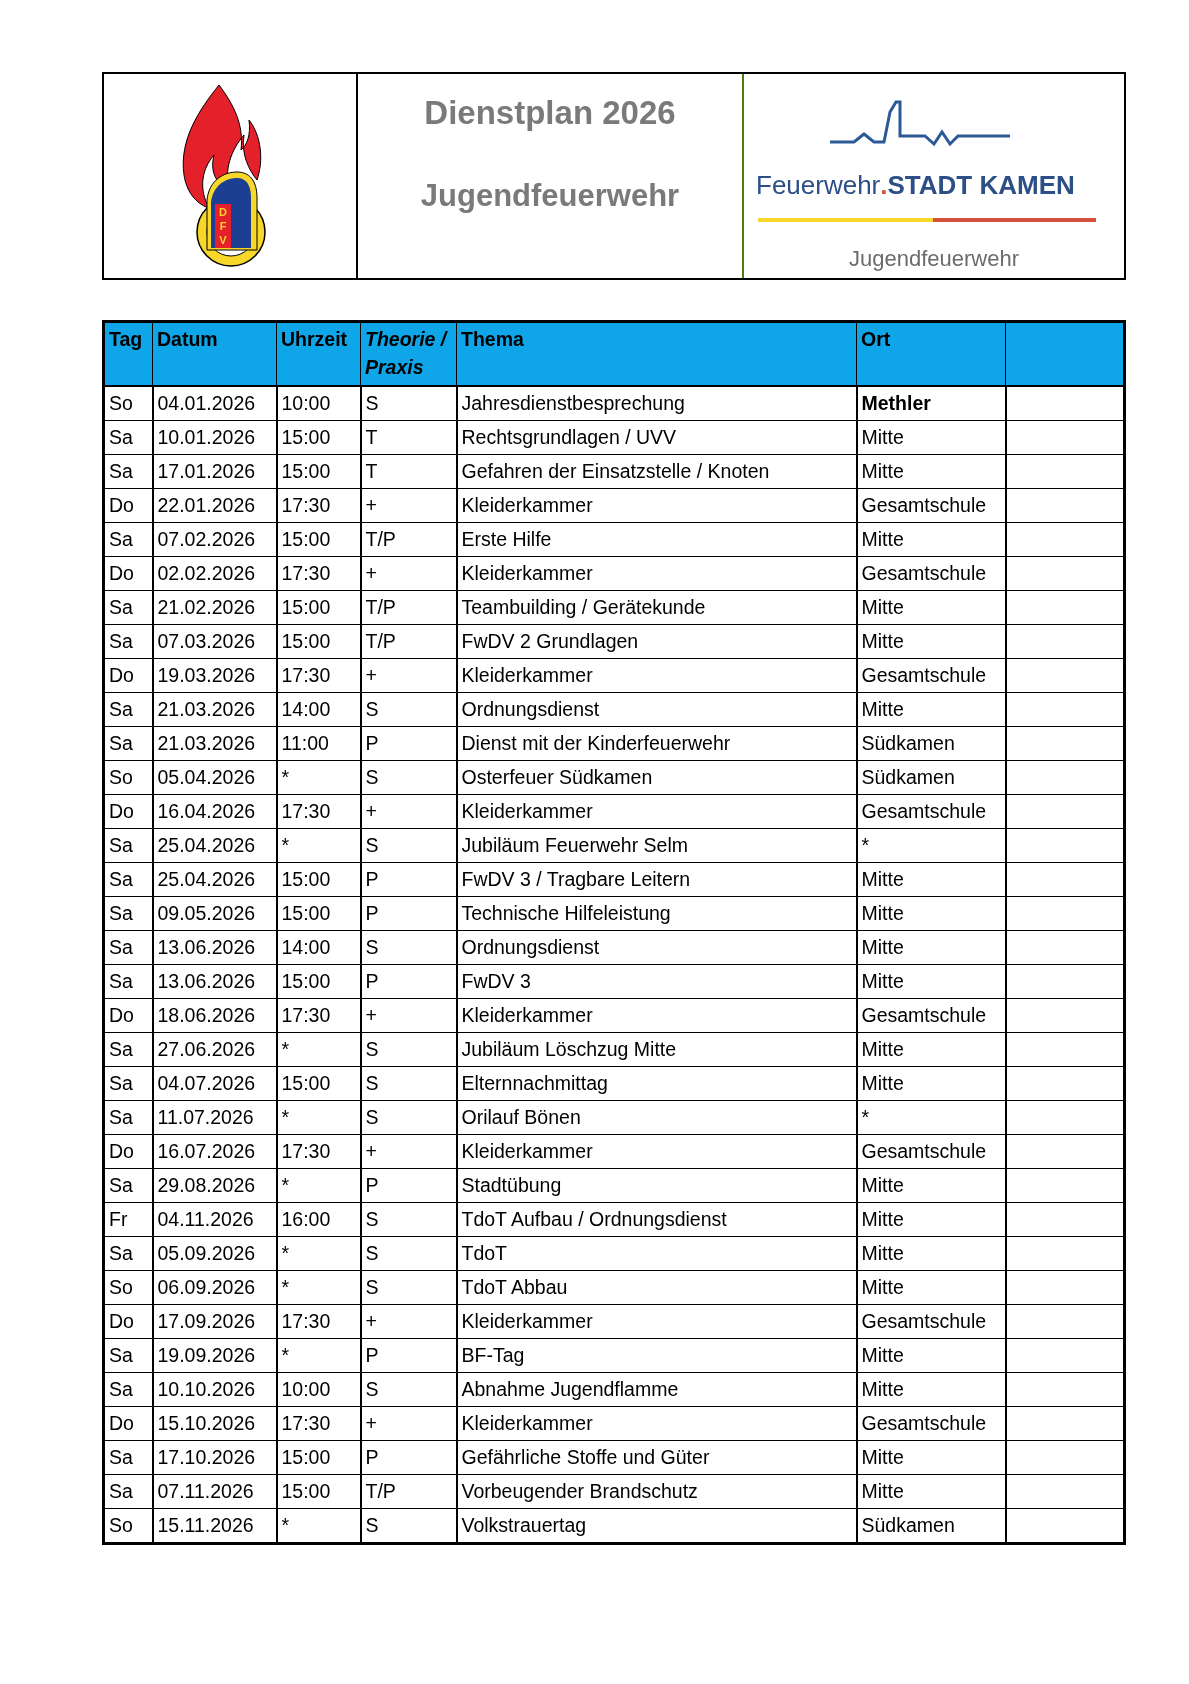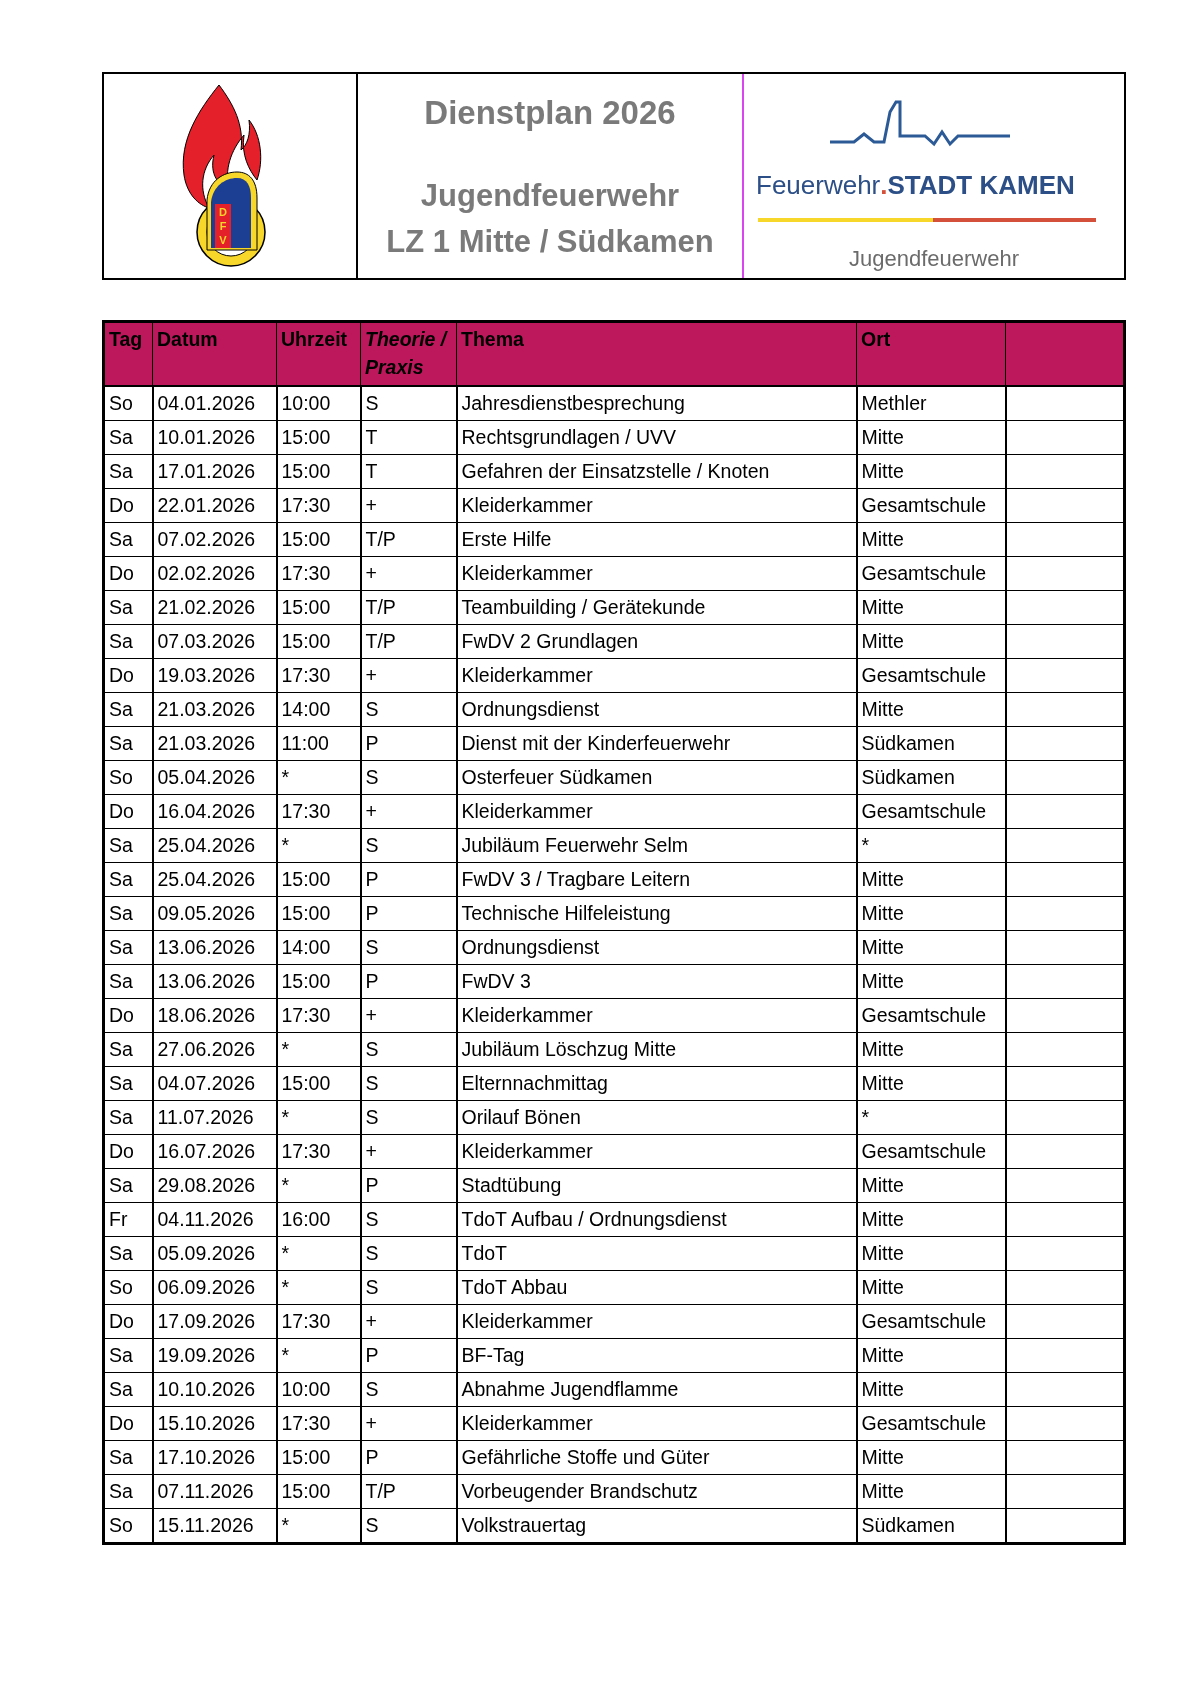--- a/index.html
+++ b/index.html
@@ -3,43 +3,43 @@
 <meta charset="utf-8">
 <style>
   html, body { margin:0; padding:0; background:#fff; }
   body { width:1189px; height:1684px; position:relative; font-family:"Liberation Sans", sans-serif; color:#000; }
   .header {
     position:absolute; left:102px; top:72px; width:1024px; height:208px;
     border:2px solid #000; box-sizing:border-box; display:flex;
   }
   .hcell { box-sizing:border-box; height:100%; position:relative; }
   .h-logo { width:254px; border-right:2px solid #000; }
-  .h-title { width:386px; border-right:2px solid #d946ef; text-align:center; color:#7a7a7a; font-weight:bold; }
+  .h-title { width:386px; border-right:2px solid #4d7c0f; text-align:center; color:#7a7a7a; font-weight:bold; }
   .h-city { flex:1;text-decoration:underline; }
   .t1 { position:absolute; left:0; right:0; top:20px; font-size:33px; }
   .t2 { position:absolute; left:0; right:0; top:104px; font-size:31px; }
   .t3 { position:absolute; left:0; right:0; top:150px; font-size:31px; }
   .city-name { position:absolute; left:12px; top:96px; font-size:26px; color:#2b4f86; white-space:nowrap; }
   .city-name .dot { color:#d4503a; font-weight:bold; }
   .city-name b { font-weight:bold; }
   .city-sub { position:absolute; left:0; right:0; top:172px; text-align:center; font-size:22px; color:#6b6b6b; }
   .stripe { position:absolute; top:144px; height:4px; }
 
   table.plan {
     position:absolute; left:102px; top:320px; width:1024px;
     border-collapse:collapse; border:3px solid #000; table-layout:fixed;
     font-size:19.5px;
   }
   table.plan td, table.plan th {
     border:1px solid #000; padding:2px 4px; text-align:left; vertical-align:top;
     white-space:nowrap; overflow:hidden;
   }
-  table.plan th { background:#be185d; font-weight:bold; height:58px; line-height:28px; border-bottom:2px solid #000; }
+  table.plan th { background:#0ea5e9; font-weight:bold; height:58px; line-height:28px; border-bottom:2px solid #000; }
   table.plan td { height:29px; line-height:28px; border-left:2px solid #000; }
-  .bold { font-weight:normal; }
+  .bold { font-weight:bold; }
 </style>
 </head>
 <body>
 
 <div class="header">
   <div class="hcell h-logo">
     <svg width="110" height="190" viewBox="0 0 110 190" style="position:absolute;left:65px;top:6px;">
       <path d="M50 5 C30 30 10 60 15 95 C18 115 30 125 40 128 C30 110 32 90 45 75 C40 95 50 105 60 110 C55 90 62 70 75 55 C72 75 80 90 88 100 C95 80 92 55 80 40 C82 55 78 65 72 70 C75 45 65 25 50 5 Z" fill="#e4202a" stroke="#000" stroke-width="1"></path>
       <circle cx="62" cy="152" r="34" fill="#f6d72a" stroke="#000" stroke-width="1.5"></circle>
       <circle cx="62" cy="152" r="24" fill="#fff" stroke="#000" stroke-width="1"></circle>
@@ -47,21 +47,20 @@
       <path d="M42 122 C44 106 56 98 68 98 C78 98 82 106 82 118 L82 168 L42 168 Z" fill="#1c3f94"></path>
       <rect x="46" y="124" width="16" height="44" fill="#e4202a"></rect>
       <text x="54" y="136" font-size="11" font-weight="bold" fill="#f6d72a" text-anchor="middle" font-family="Liberation Sans, sans-serif">D</text>
       <text x="54" y="150" font-size="11" font-weight="bold" fill="#f6d72a" text-anchor="middle" font-family="Liberation Sans, sans-serif">F</text>
       <text x="54" y="164" font-size="11" font-weight="bold" fill="#f6d72a" text-anchor="middle" font-family="Liberation Sans, sans-serif">V</text>
     </svg>
   </div>
   <div class="hcell h-title">
     <div class="t1">Dienstplan 2026</div>
     <div class="t2">Jugendfeuerwehr</div>
-    <div class="t3">LZ 1 Mitte / Südkamen</div>
   </div>
   <div class="hcell h-city">
     <svg width="190" height="50" viewBox="0 0 190 50" style="position:absolute;left:86px;top:24px;">
       <polyline points="0,44 24,44 34,36 44,44 54,44 60,14 66,4 70,4 70,38 95,38 104,46 112,34 120,46 128,38 180,38" fill="none" stroke="#2b5a96" stroke-width="3"></polyline>
     </svg>
     <div class="city-name"><span>Feuerwehr</span><span class="dot">.</span><b>STADT KAMEN</b></div>
     <div class="stripe" style="left:14px;width:175px;background:#f6d72a;"></div>
     <div class="stripe" style="left:189px;width:163px;background:#d4503a;"></div>
     <div class="city-sub">Jugendfeuerwehr</div>
   </div>

